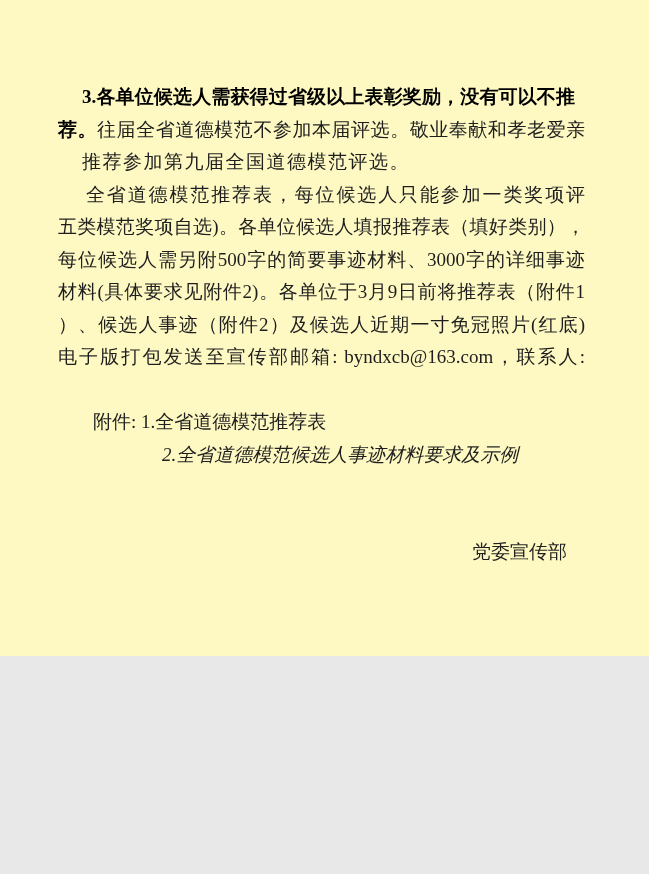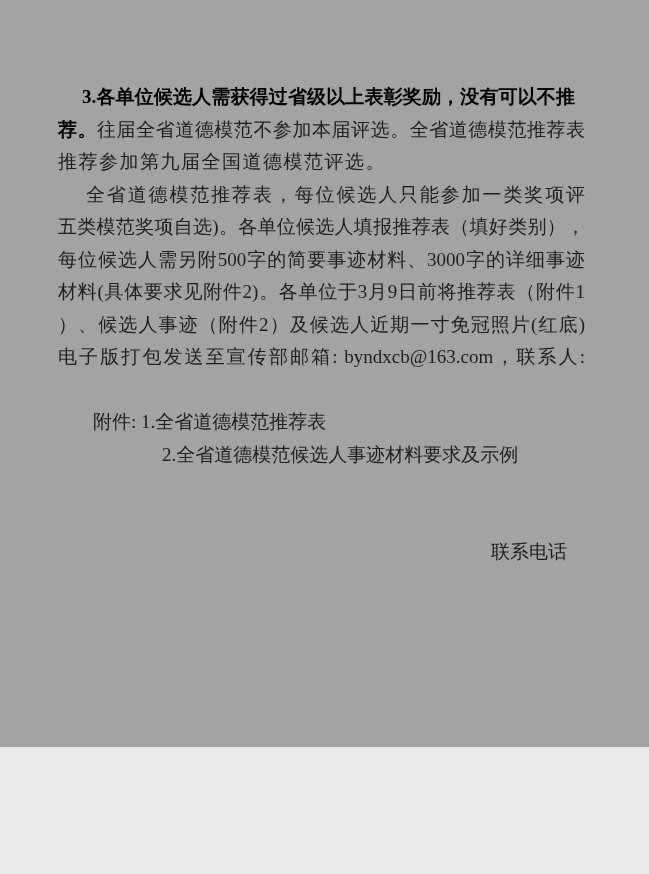--- a/index.html
+++ b/index.html
@@ -3,22 +3,22 @@
 <meta charset="utf-8">
 <style>
   html, body {
     margin: 0;
     padding: 0;
     background: #e8e8e8;
   }
   .page {
     position: relative;
     width: 649px;
-    height: 747px;
-    background: #a3a3a3;
+    height: 656px;
+    background: #fef9c3;
     font-family: "Liberation Serif", "DejaVu Serif", serif;
     color: #1e1e1e;
     overflow: hidden;
     margin: 0 auto;
   }
   .doc-body {
     position: absolute;
     left: 58px;
     top: 81px;
     width: 527px;
@@ -33,20 +33,21 @@
     white-space: normal;
     text-align: justify;
     text-align-last: justify;
     text-justify: inter-character;
   }
   .doc-line.right {
     text-align: right;
   }
   .doc-line.tracked {
     letter-spacing: 1.5px;
+    margin-left: 24px;
   }
   .doc-line .bold {
     font-weight: bold;
     color: #000000;
   }
   .page-footer {
     position: absolute;
     left: 0;
     top: 840px;
     width: 612px;
@@ -57,31 +58,31 @@
     color: #444444;
     font-family: "Liberation Serif", "DejaVu Serif", serif;
   }
 </style>
 </head>
 <body>
 
 <div class="page">
   <div class="doc-body">
       <div class="doc-line justify" style="padding-left: 24px; padding-right: 10px;"><span class="bold">3.各单位候选人需获得过省级以上表彰奖励，没有可以不推</span></div>
-      <div class="doc-line justify"><span class="bold">荐。</span><span>往届全省道德模范不参加本届评选。全省道德模范推荐表</span></div>
+      <div class="doc-line justify"><span class="bold">荐。</span><span>往届全省道德模范不参加本届评选。敬业奉献和孝老爱亲</span></div>
       <div class="doc-line tracked"><span>推荐参加第九届全国道德模范评选。</span></div>
       <div class="doc-line justify" style="padding-left: 28px;"><span>全省道德模范推荐表，每位候选人只能参加一类奖项评</span></div>
       <div class="doc-line justify"><span>五类模范奖项自选)。各单位候选人填报推荐表（填好类别），</span></div>
       <div class="doc-line justify"><span>每位候选人需另附500字的简要事迹材料、3000字的详细事迹</span></div>
       <div class="doc-line justify"><span>材料(具体要求见附件2)。各单位于3月9日前将推荐表（附件1</span></div>
       <div class="doc-line justify"><span>）、候选人事迹（附件2）及候选人近期一寸免冠照片(红底)</span></div>
       <div class="doc-line justify"><span>电子版打包发送至宣传部邮箱: byndxcb@163.com，联系人:</span></div>
       <div class="doc-line">&nbsp;</div>
       <div class="doc-line" style="padding-left: 35px;"><span>附件: 1.全省道德模范推荐表</span></div>
-      <div class="doc-line" style="padding-left: 104px;"><span>2.全省道德模范候选人事迹材料要求及示例</span></div>
+      <div class="doc-line" style="padding-left: 104px; font-style: italic;"><span>2.全省道德模范候选人事迹材料要求及示例</span></div>
       <div class="doc-line">&nbsp;</div>
       <div class="doc-line">&nbsp;</div>
-      <div class="doc-line right" style="padding-right: 18px;"><span>联系电话</span></div>
+      <div class="doc-line right" style="padding-right: 18px;"><span>党委宣传部</span></div>
     </div>
   <div class="page-footer">
     <span class="page-num">2</span>
   </div>
 </div>
 
 </body></html>

